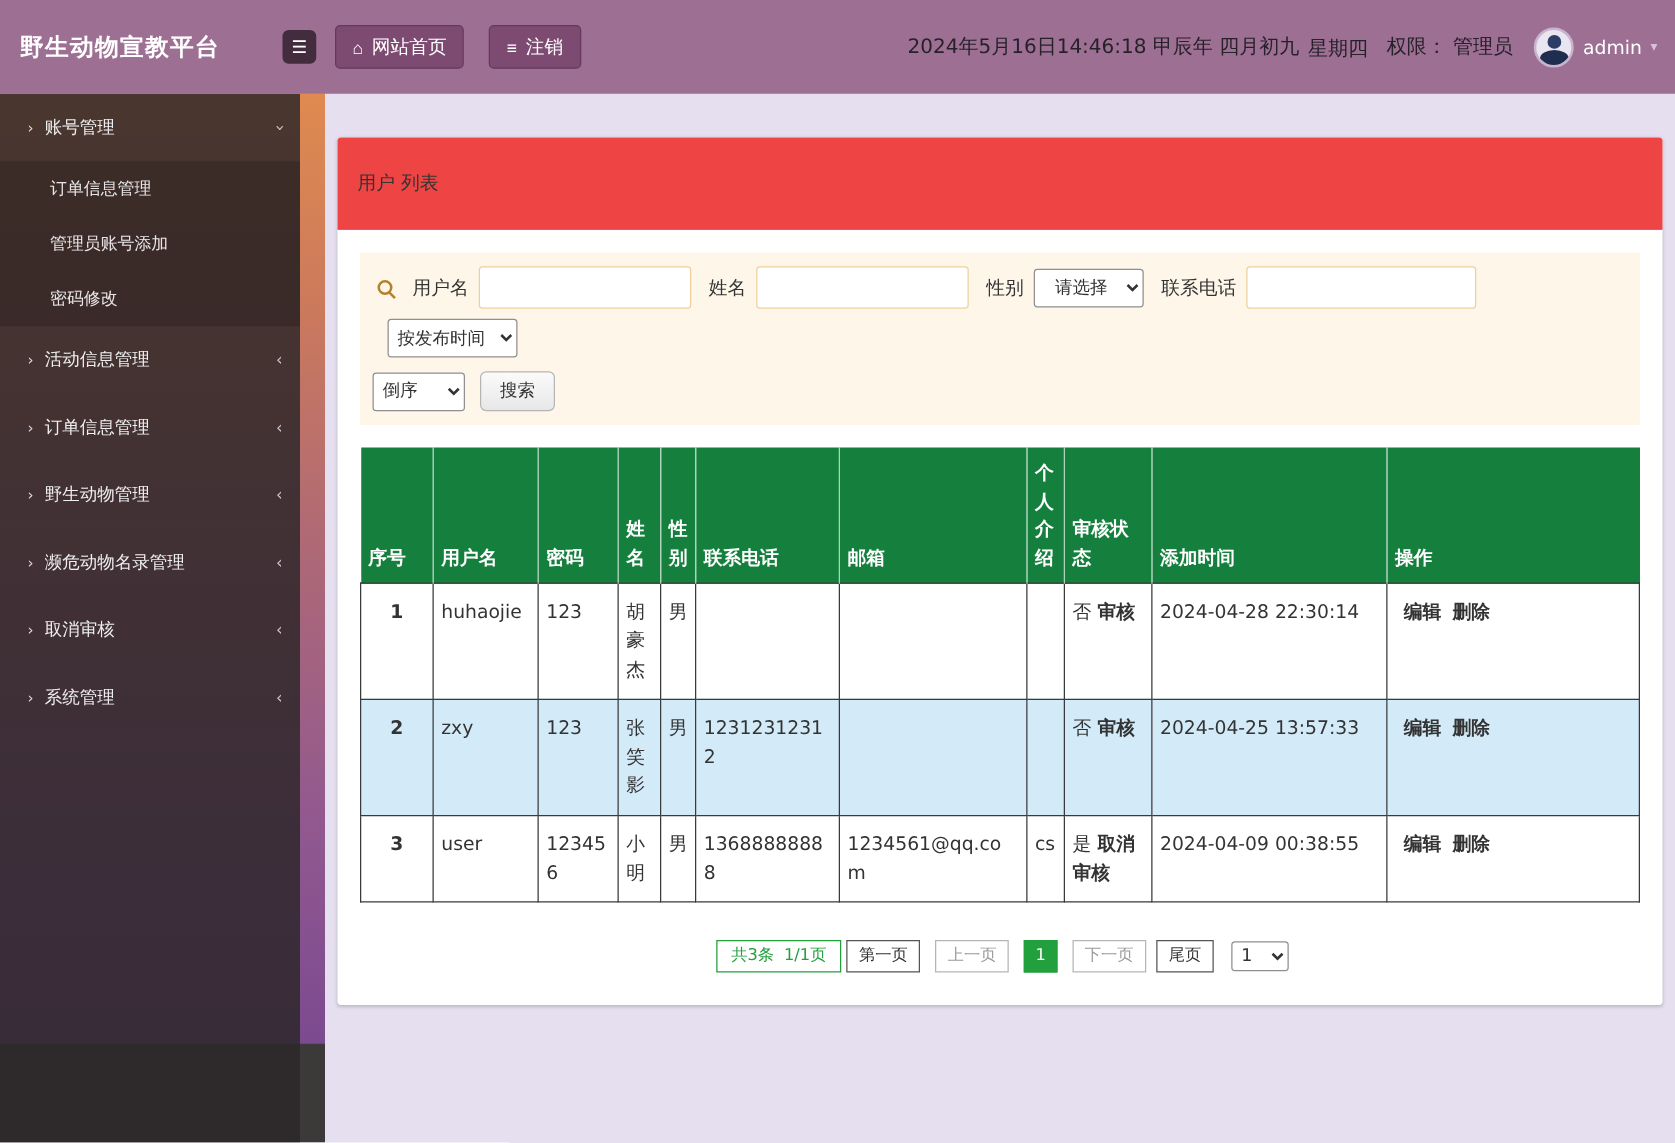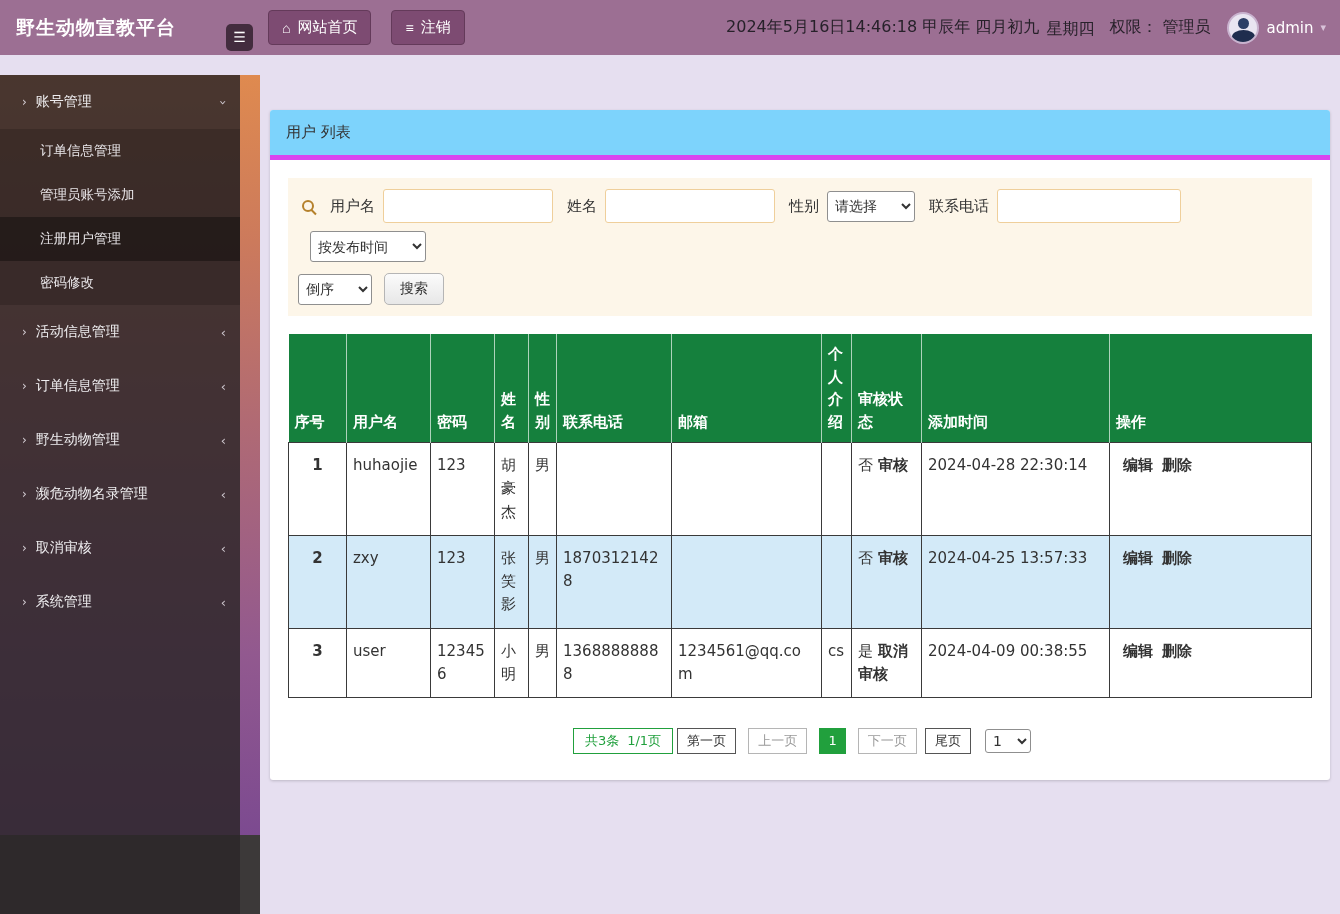--- a/index.html
+++ b/index.html
@@ -2,21 +2,21 @@
 <html><head>
 <meta charset="utf-8">
 <style>
   * { box-sizing: border-box; margin: 0; padding: 0; }
   html,body { width:1340px; height:914px; }
   body {
     font-family: "DejaVu Sans","Liberation Sans",sans-serif;
     background:#e6dff0; overflow:hidden; position:relative; color:#333;
   }
   
-  .topbar { position:absolute; top:0; left:0; right:0; height:55px; background:#9c6f93; display:flex; align-items:center; z-index:20; }
+  .topbar { position:absolute; top:0; left:0; right:0; height:75px; background:#9c6f93; display:flex; align-items:center; z-index:20; }
   .brand { width:240px; padding-left:16px; color:#fff; font-size:19px; font-weight:bold; letter-spacing:1px; flex:none; }
   .hamburger { position:absolute; left:226px; top:24px; width:27px; height:27px; background:#432c3e; color:#fff; border:none; border-radius:5px; font-size:14px; line-height:27px; text-align:center; cursor:pointer; }
   .top-btn { margin-left:28px; background:#7d4b72; border:1px solid #643a5a; color:#fff; font-size:15px; padding:7px 13px; border-radius:4px; display:flex; align-items:center; gap:7px; cursor:pointer; }
   .top-btn .icon { font-size:14px; line-height:1; }
   .top-btn + .top-btn { margin-left:20px; }
   .top-right { margin-left:auto; display:flex; align-items:center; gap:7px; padding-right:14px; color:#27212a; font-size:16px; white-space:nowrap; }
   .weekday { font-size:16px; margin-top:3px; }
   .perm { margin-left:8px; }
   .avatar { width:32px; height:32px; border-radius:50%; background:#e9e5f1; border:2px solid #c9b3cf; position:relative; overflow:hidden; flex:none; margin-left:10px; cursor:pointer; }
   .avatar::before { content:""; position:absolute; top:4px; left:9px; width:11px; height:11px; border-radius:50%; background:#2c3e66; }
@@ -32,32 +32,32 @@
   .m-caret { color:#d8d2d8; font-size:12px; line-height:1; }
   .m-label { flex:1; }
   .chev { color:#cfc8cf; font-size:13px; line-height:1; }
   .chev.down { display:inline-block; transform:rotate(90deg); }
   .submenu { background:rgba(0,0,0,0.16); }
   .m-sub { padding:13px 14px 13px 40px; color:#e9e6e9; font-size:13.5px; cursor:pointer; }
   .m-sub.active { background:rgba(0,0,0,0.35); }
   
   .main { position:absolute; left:260px; top:75px; right:0; bottom:0; padding:35px 10px 0 10px; overflow:hidden; }
   .panel { background:#fff; border-radius:3px; box-shadow:0 1px 3px rgba(0,0,0,0.18); padding-bottom:2px; }
-  .panel-header { background:#7dd3fc; border-bottom:5px solid #d946ef; padding:13px 16px; font-size:15px; color:#333; border-radius:3px 3px 0 0; }
+  .panel-header { background:#ef4444; border-bottom:1px solid #d946ef; padding:27px 16px; font-size:15px; color:#333; border-radius:3px 3px 0 0; }
   
   .search-box { margin:18px; background:#fdf6e9; padding:11px 10px; font-size:15px; color:#333; }
   .search-row { display:flex; align-items:center; flex-wrap:wrap; gap:8px; }
   .search-row + .search-row { margin-top:11px; }
   .lbl { margin-left:6px; white-space:nowrap; }
   .mag { width:12px; height:12px; border:2px solid #b5812c; border-radius:50%; display:inline-block; position:relative; margin:0 2px 0 4px; flex:none; }
   .mag::after { content:""; position:absolute; width:7px; height:2px; background:#b5812c; transform:rotate(45deg); right:-5px; bottom:-3px; }
   .inp { height:34px; border:1px solid #efcf9b; border-radius:3px; background:#fff; padding:0 8px; font-size:14px; font-family:inherit; }
   .inp.w1 { width:170px; } .inp.w2 { width:184px; }
   select { height:31px; border:1px solid #8f8f8f; border-radius:3px; background:#fff; font-size:14px; padding:0 3px; font-family:inherit; color:#333; cursor:pointer; }
-  .sel-gender { width:88px; } .sel-time { width:116px; margin-left:12px; } .sel-order { width:74px; }
+  .sel-gender { width:88px;text-align:center; } .sel-time { width:104px; margin-left:12px; } .sel-order { width:74px; }
   .btn-search { height:32px; padding:0 15px; margin-left:4px; border:1px solid #b5b5b5; border-radius:5px; background:linear-gradient(#fbfbfb,#e7e7e7); font-size:14px; color:#333; cursor:pointer; font-family:inherit; }
   
   .user-table { width:calc(100% - 36px); margin:0 18px; border-collapse:collapse; table-layout:fixed; font-size:15px; color:#333; }
   .user-table th { background:#15803d; color:#fff; font-weight:bold; text-align:left; vertical-align:bottom; height:100px; padding:9px 6px; border-right:1px solid rgba(255,255,255,0.65); word-break:break-all; line-height:1.5; }
   .user-table th:last-child { border-right:none; }
   .user-table td { border:1px solid #3a3a3a; padding:11px 6px; vertical-align:top; word-break:break-all; line-height:1.55; }
   .user-table tbody tr:nth-child(even) td { background:#d3eaf8; }
   .td-center { text-align:center; font-weight:bold; }
   .cell-actions { padding-left:13px !important; }
   .op-link { font-weight:bold; color:#333; margin-right:9px; cursor:pointer; text-decoration:none; }
@@ -101,21 +101,20 @@
   <div class="menu">
 
     <div class="m-group">
       <span class="m-caret">›</span>
       <span class="m-label">账号管理</span>
       <span class="chev down">›</span>
     </div>
     <div class="submenu">
       <div class="m-sub">订单信息管理</div>
       <div class="m-sub">管理员账号添加</div>
-      <div class="m-sub active">注册用户管理</div>
       <div class="m-sub">密码修改</div>
     </div>
 
     <div class="m-group">
       <span class="m-caret">›</span>
       <span class="m-label">活动信息管理</span>
       <span class="chev">‹</span>
     </div>
     <div class="m-group">
       <span class="m-caret">›</span>
@@ -217,21 +216,21 @@
           <td><span>否</span><a class="audit-link">审核</a></td>
           <td>2024-04-28 22:30:14</td>
           <td class="cell-actions"><a class="op-link">编辑</a><a class="op-link">删除</a></td>
         </tr>
         <tr>
           <td class="td-center">2</td>
           <td>zxy</td>
           <td>123</td>
           <td>张笑影</td>
           <td>男</td>
-          <td>18703121428</td>
+          <td>12312312312</td>
           <td></td>
           <td></td>
           <td><span>否</span><a class="audit-link">审核</a></td>
           <td>2024-04-25 13:57:33</td>
           <td class="cell-actions"><a class="op-link">编辑</a><a class="op-link">删除</a></td>
         </tr>
         <tr>
           <td class="td-center">3</td>
           <td>user</td>
           <td>123456</td>

